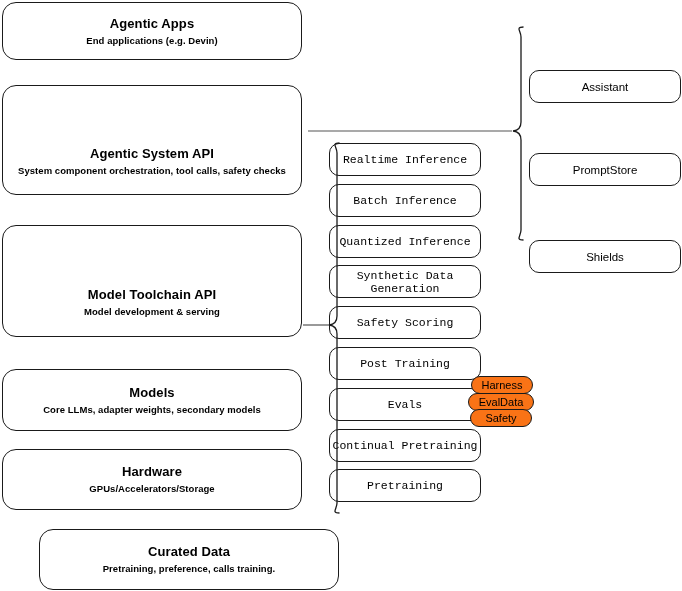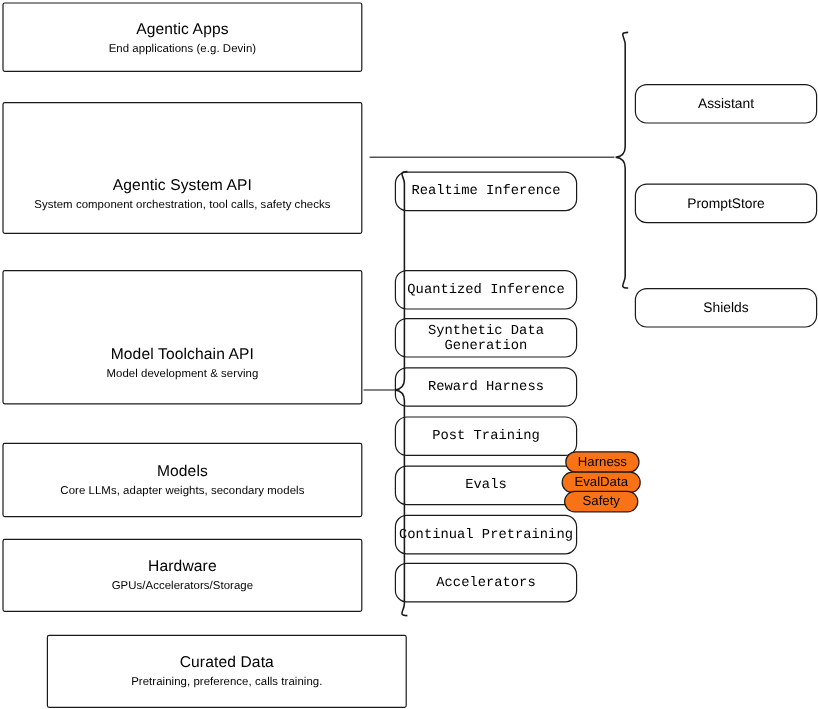--- a/index.html
+++ b/index.html
@@ -31,21 +31,21 @@
     border: 1.3px solid #1a1a1a;
     border-radius: 12px;
     display: flex;
     flex-direction: column;
     align-items: center;
     justify-content: center;
     text-align: center;
   }
 
   
-  .layer { border-radius: 2px; }
+  .layer { border-radius: 14px; font-weight: bold; }
   .layer .title {
     font-size: 13px;
     line-height: 16px;
     letter-spacing: 0.1px;
   }
   .layer .subtitle {
     font-size: 9.5px;
     line-height: 13px;
     margin-top: 2px;
     letter-spacing: 0.05px;
@@ -167,47 +167,50 @@
     <div class="stack-text">
       <div class="title">Curated Data</div>
       <div class="subtitle">Pretraining, preference, calls training.</div>
     </div>
   </div>
 
   <div class="node chip" style="top:143px">
     <span>Realtime Inference</span>
   </div>
 
+  <div class="node chip" style="top:184px">
+    <span>Batch Inference</span>
+  </div>
 
   <div class="node chip" style="top:225px">
     <span>Quantized Inference</span>
   </div>
 
   <div class="node chip" style="top:265px">
     <span>Synthetic Data Generation</span>
   </div>
 
   <div class="node chip" style="top:306px">
-    <span>Reward Harness</span>
+    <span>Safety Scoring</span>
   </div>
 
   <div class="node chip" style="top:347px">
     <span>Post Training</span>
   </div>
 
   <div class="node chip" style="top:388px">
     <span>Evals</span>
   </div>
 
   <div class="node chip" style="top:429px">
     <span>Continual Pretraining</span>
   </div>
 
   <div class="node chip" style="top:469px">
-    <span>Accelerators</span>
+    <span>Pretraining</span>
   </div>
 
   <div class="pill" id="pill-harness">
     <span>Harness</span>
   </div>
   <div class="pill" id="pill-evaldata">
     <span>EvalData</span>
   </div>
   <div class="pill" id="pill-safety">
     <span>Safety</span>

